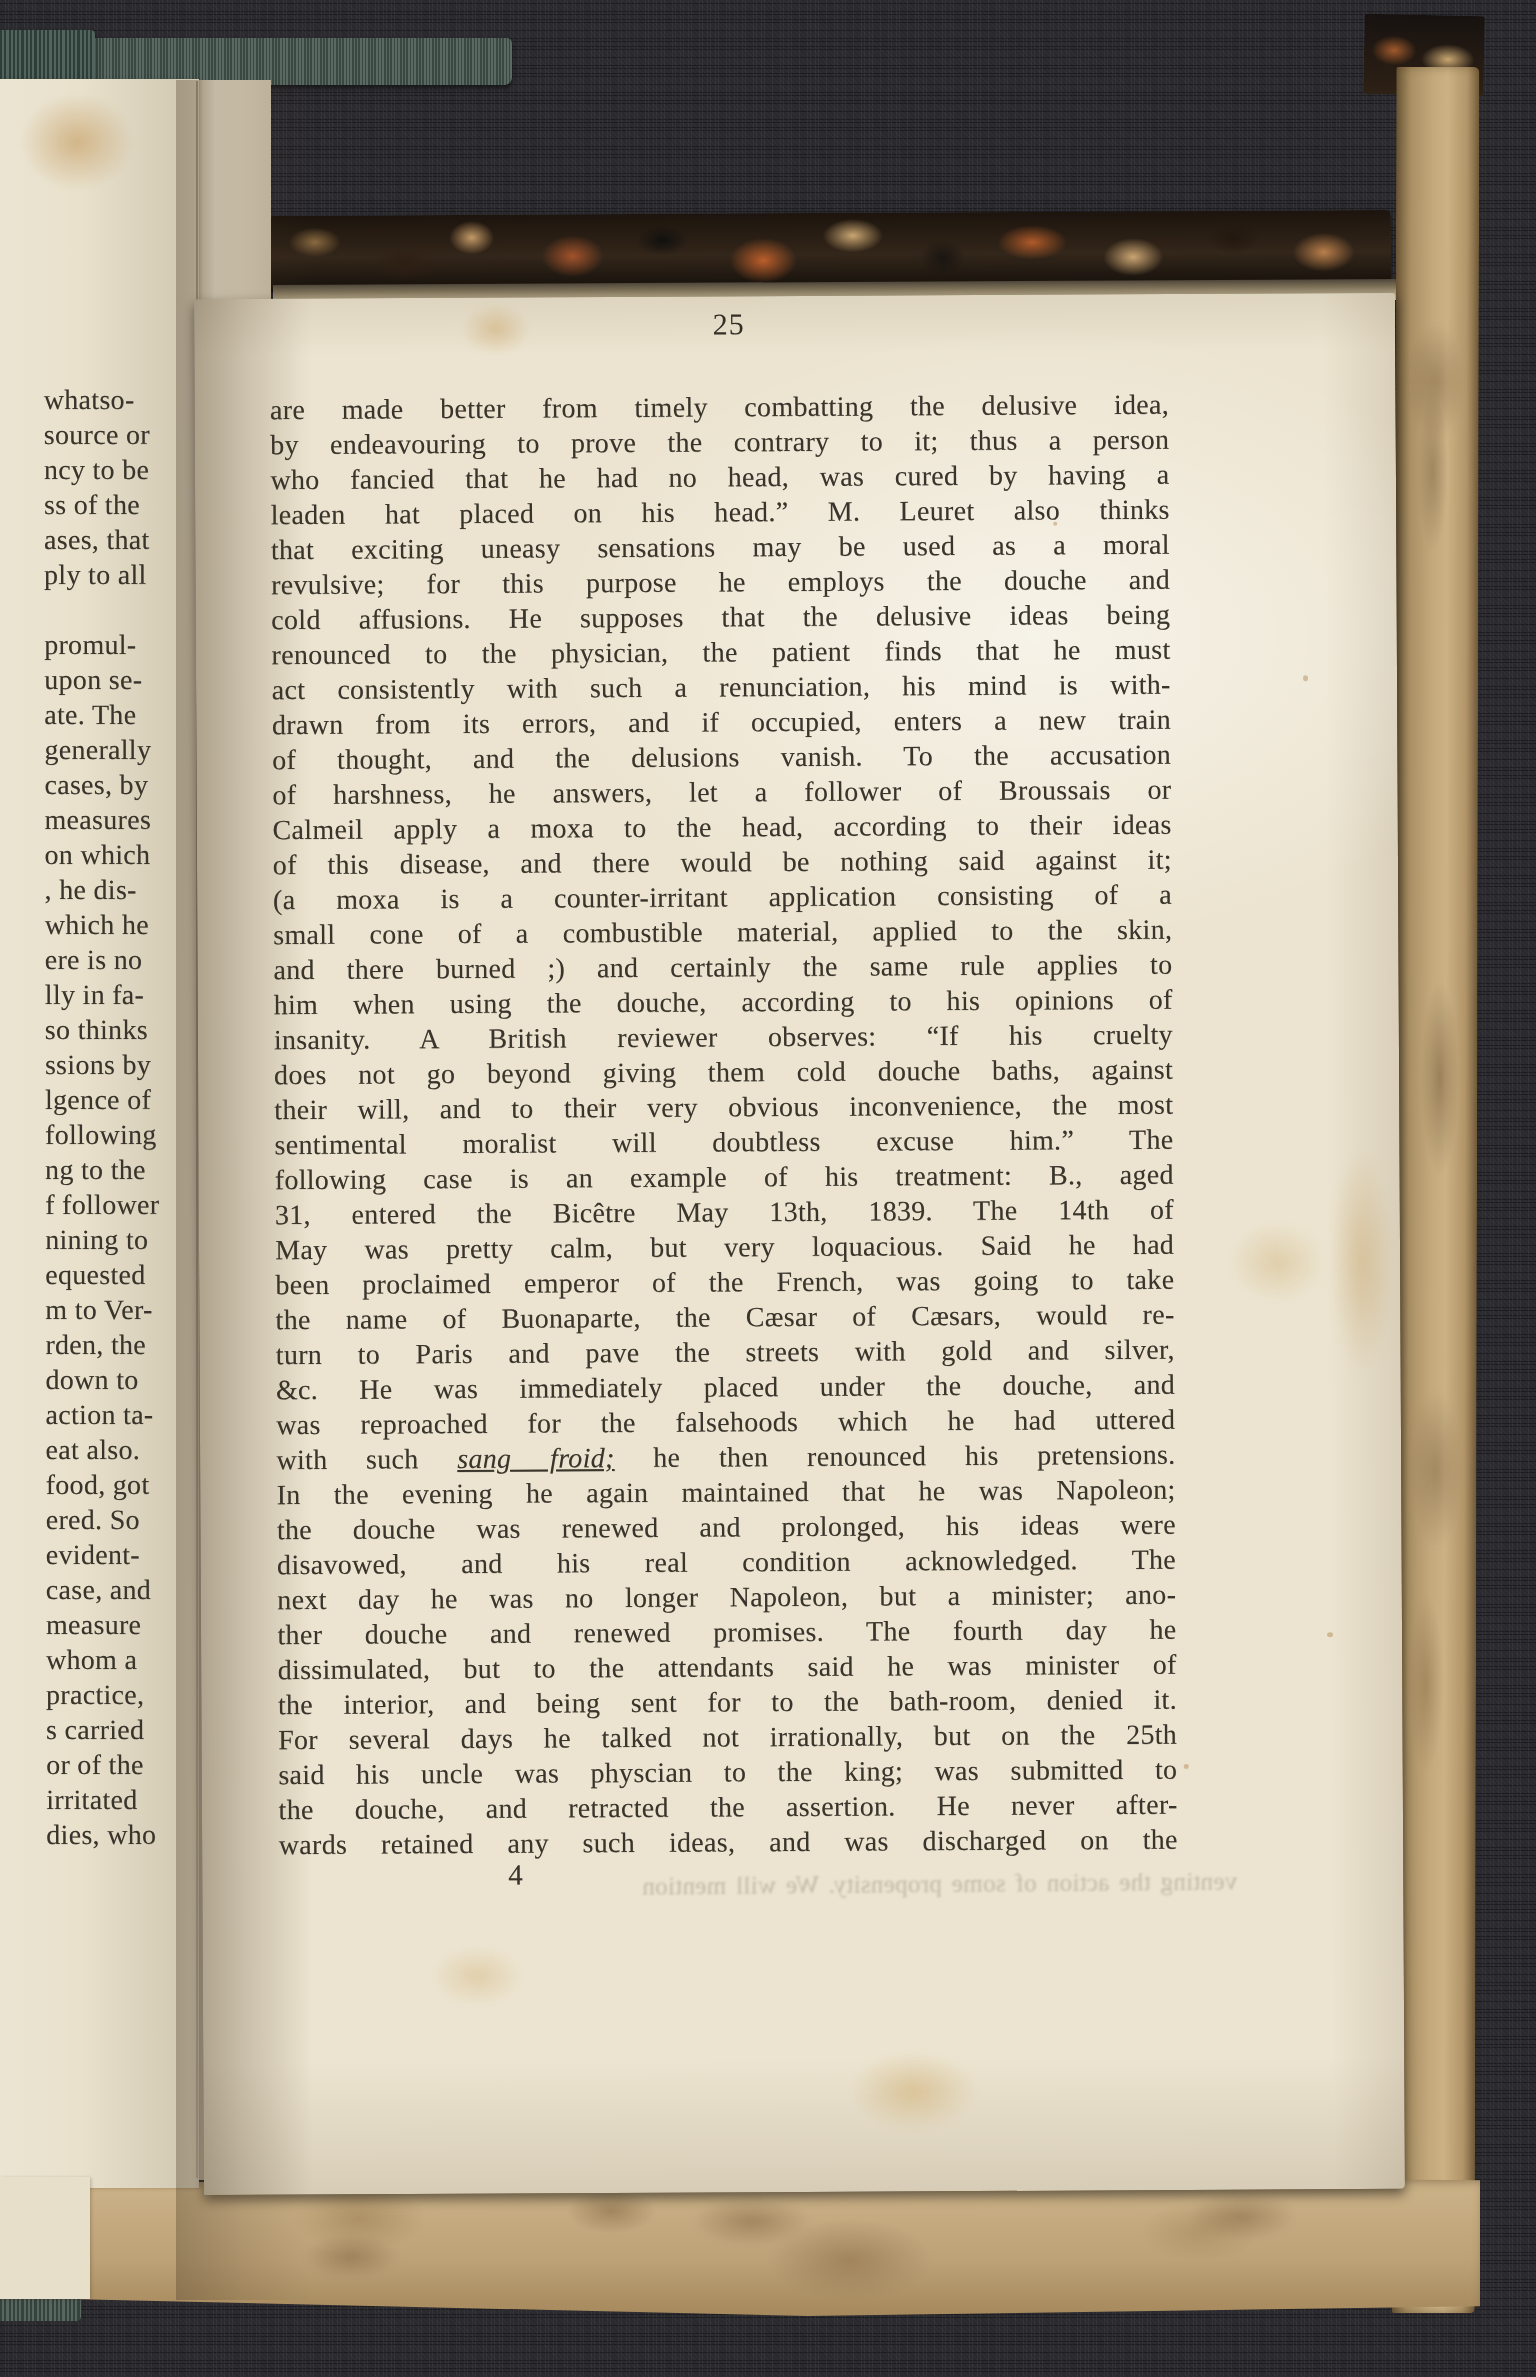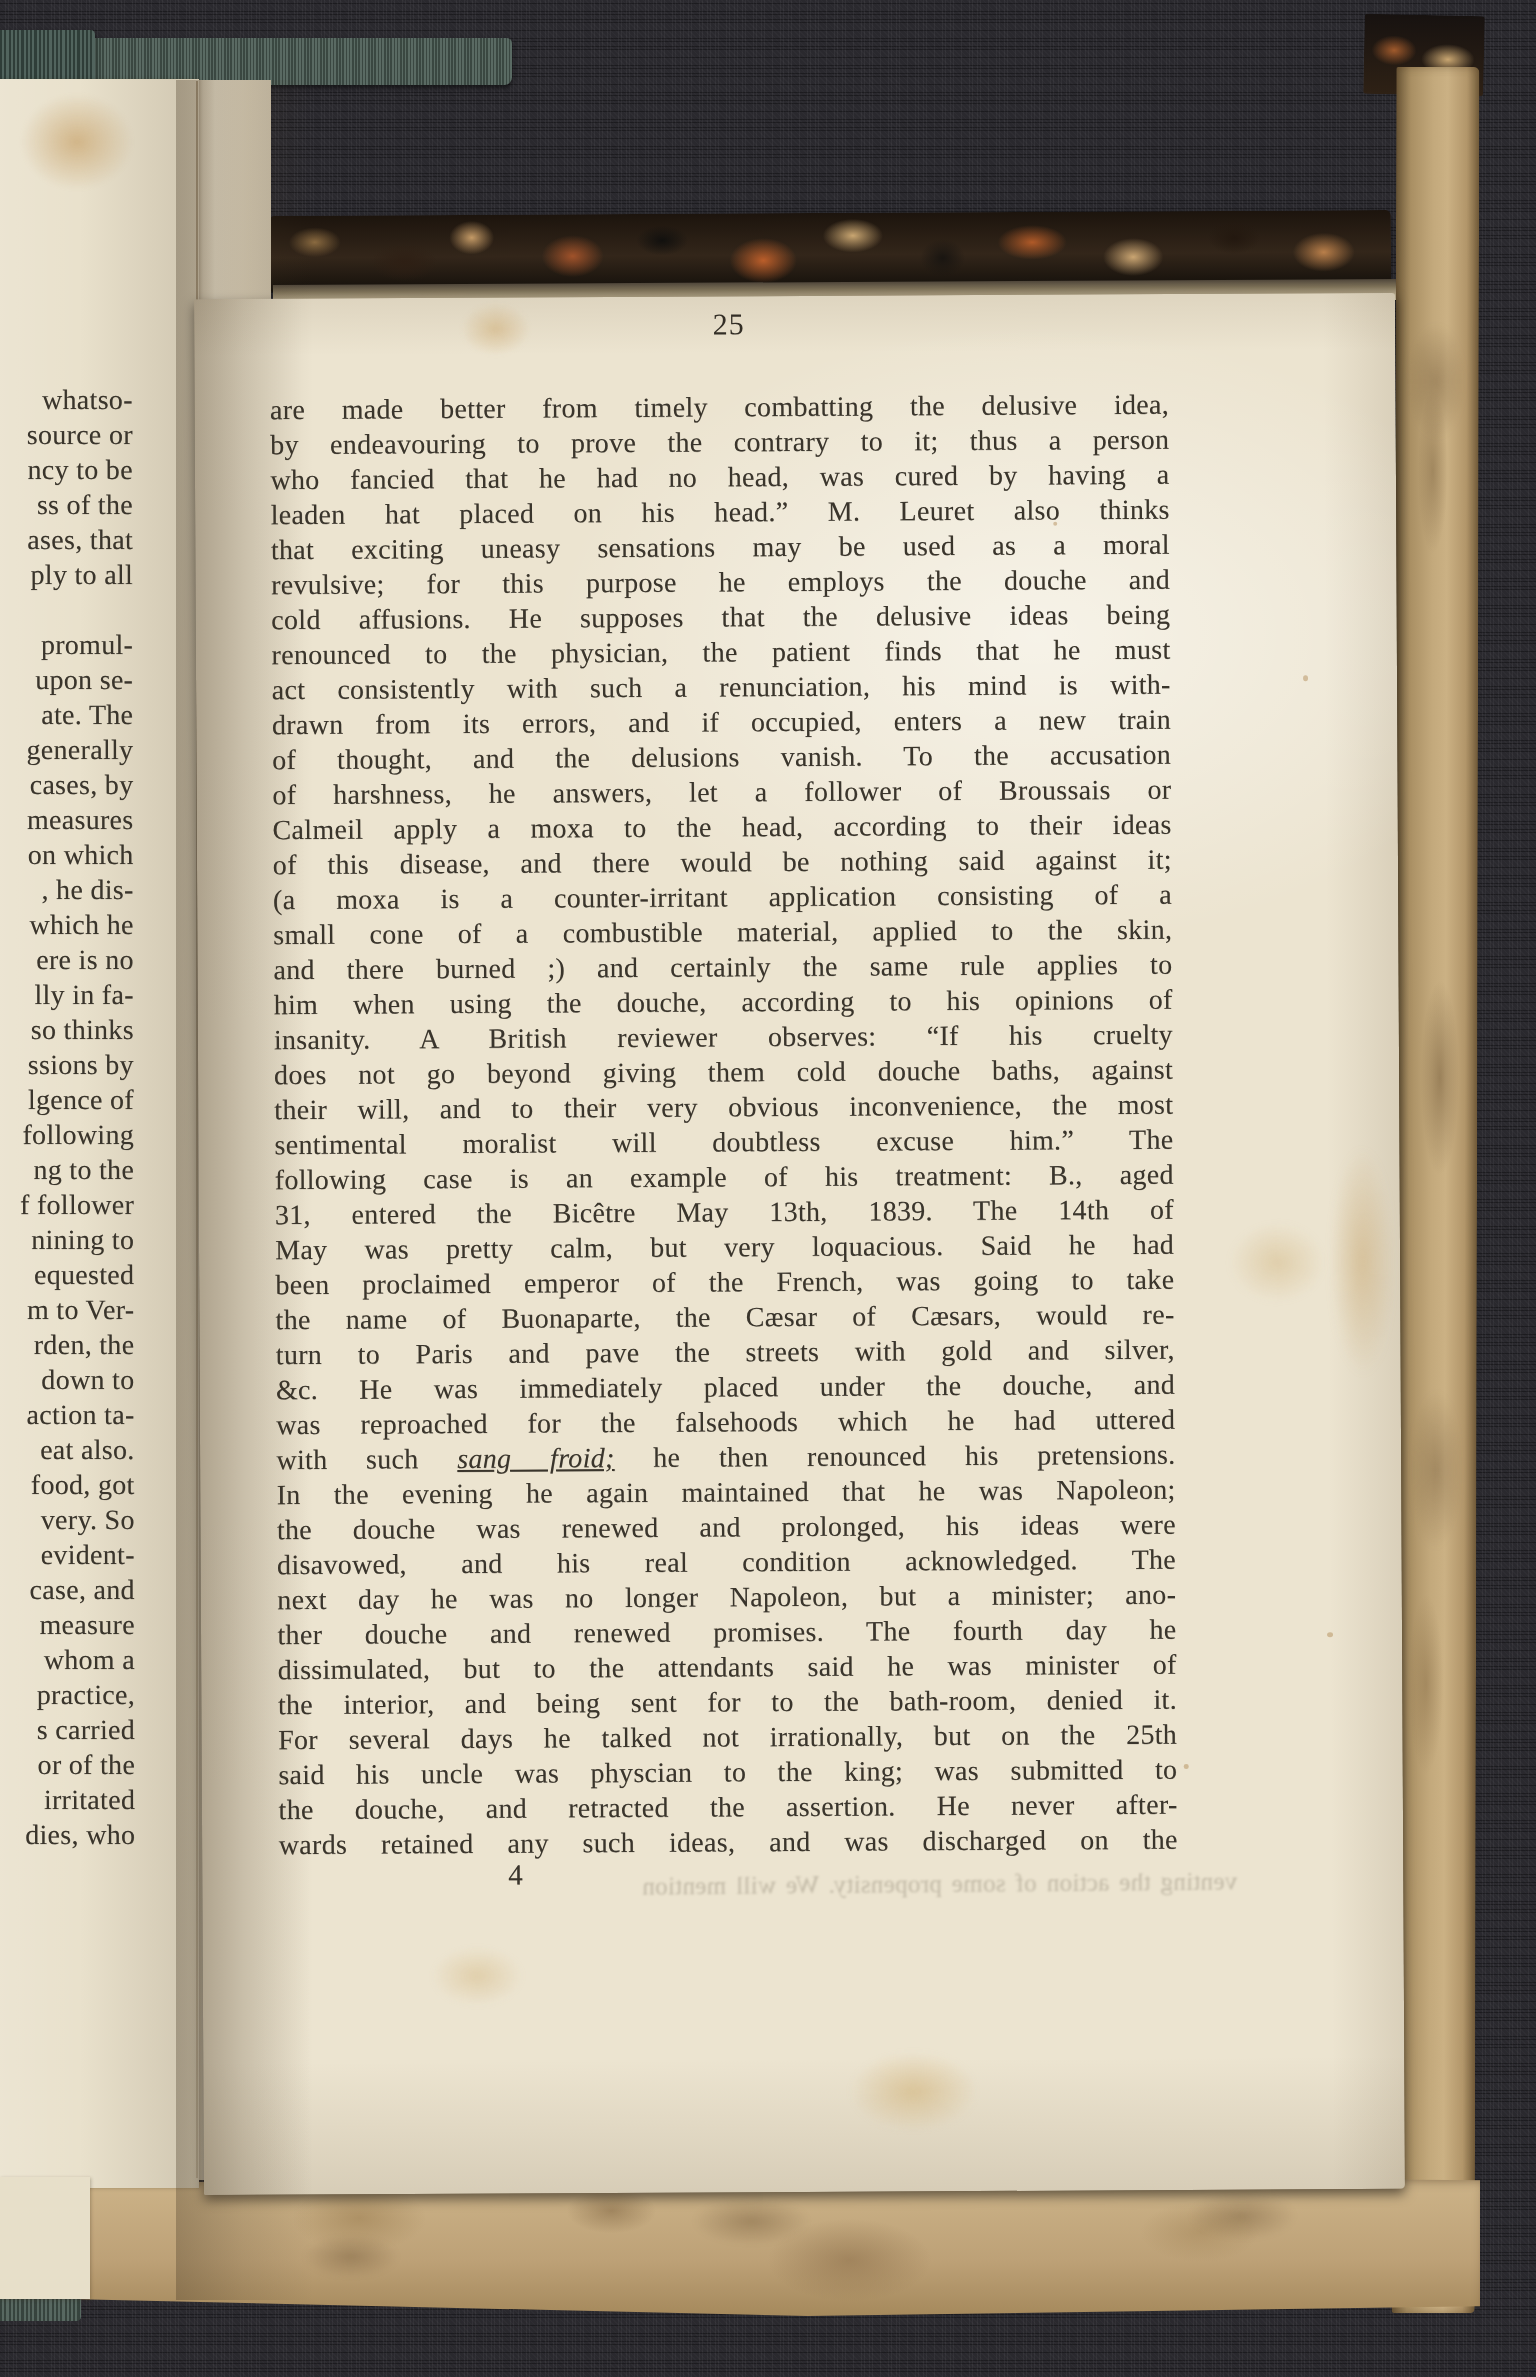--- a/index.html
+++ b/index.html
@@ -95,21 +95,21 @@
   .ln{height:35px;line-height:35px;text-align:justify;text-align-last:justify;text-justify:inter-word;overflow:visible;}
   .ln em{font-style:italic;text-decoration:underline;}
   .signature{position:absolute;left:306px;top:1561px;font-size:29px;color:#3a352c;
     text-shadow:0.2px 0.3px 0.4px rgba(56,51,43,.35);}
   .showthrough{position:absolute;left:367px;top:1575px;width:668px;z-index:0;
     transform:scale(-1,1) rotate(.2deg);font-size:25px;color:#6f6655;opacity:.34;
     filter:blur(0.9px);white-space:nowrap;letter-spacing:0.3px;word-spacing:3.2px;}
   .left-col{position:absolute;left:0;top:303px;width:134px;
     font-size:28px;color:#3a352c;letter-spacing:0.3px;
     text-shadow:0.2px 0.3px 0.4px rgba(56,51,43,.35);transform:rotate(-0.1deg);}
-  .fr{height:35px;line-height:35px;text-align:right;white-space:nowrap;}
+  .fr{height:35px;line-height:35px;white-space:nowrap;margin-left:45px;}
   .gap{height:35px;}
   
   .stain{position:absolute;border-radius:50%;pointer-events:none;}
   .s-lefttop{left:21.3px;top:15px;width:112px;height:96px;
     background:radial-gradient(closest-side, rgba(190,145,80,.55), rgba(190,145,80,0));filter:blur(2.1px);}
   .s-top{left:267px;top:5.3px;width:69px;height:53px;
     background:radial-gradient(closest-side, rgba(200,160,95,.45), rgba(200,160,95,0));filter:blur(2.1px);}
   .s-edge{left:1131px;top:854px;width:64px;height:229px;border-radius:40%;
     background:radial-gradient(closest-side, rgba(195,155,90,.4), rgba(195,155,90,0));filter:blur(4.3px);}
   .s-mid{left:1030px;top:929px;width:96px;height:80px;
@@ -172,21 +172,21 @@
       <div class="fr">ng to the</div>
       <div class="fr">f follower</div>
       <div class="fr">nining to</div>
       <div class="fr">equested</div>
       <div class="fr">m to Ver-</div>
       <div class="fr">rden, the</div>
       <div class="fr">down to</div>
       <div class="fr">action ta-</div>
       <div class="fr">eat also.</div>
       <div class="fr">food, got</div>
-      <div class="fr">very. So</div>
+      <div class="fr">ered. So</div>
       <div class="fr">evident-</div>
       <div class="fr">case, and</div>
       <div class="fr">measure</div>
       <div class="fr">whom a</div>
       <div class="fr">practice,</div>
       <div class="fr">s carried</div>
       <div class="fr">or of the</div>
       <div class="fr">irritated</div>
       <div class="fr">dies, who</div>
     </div>

